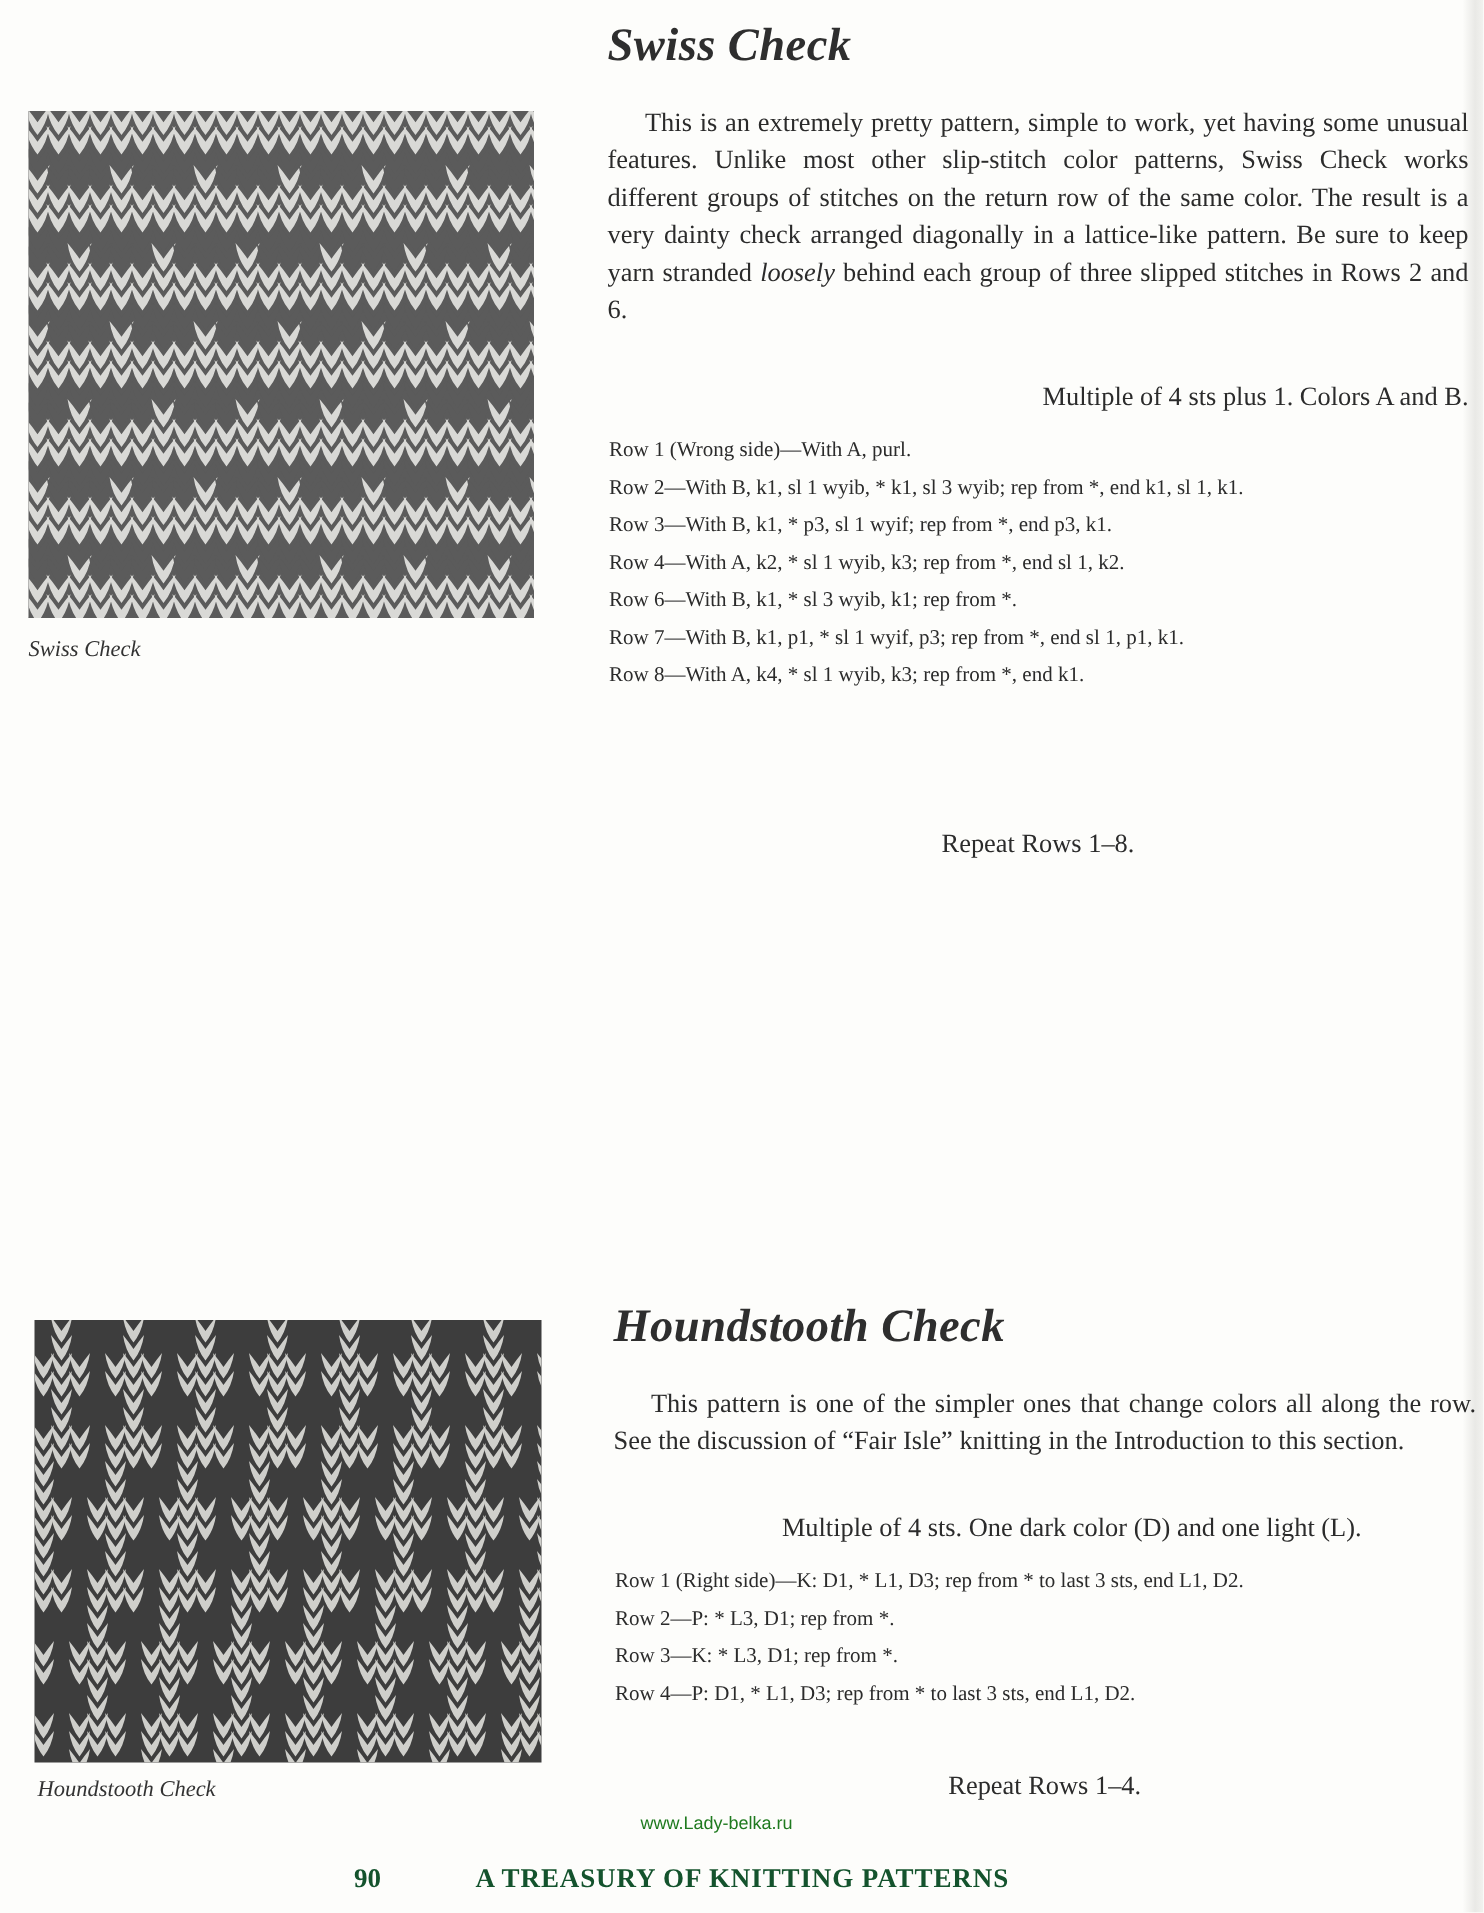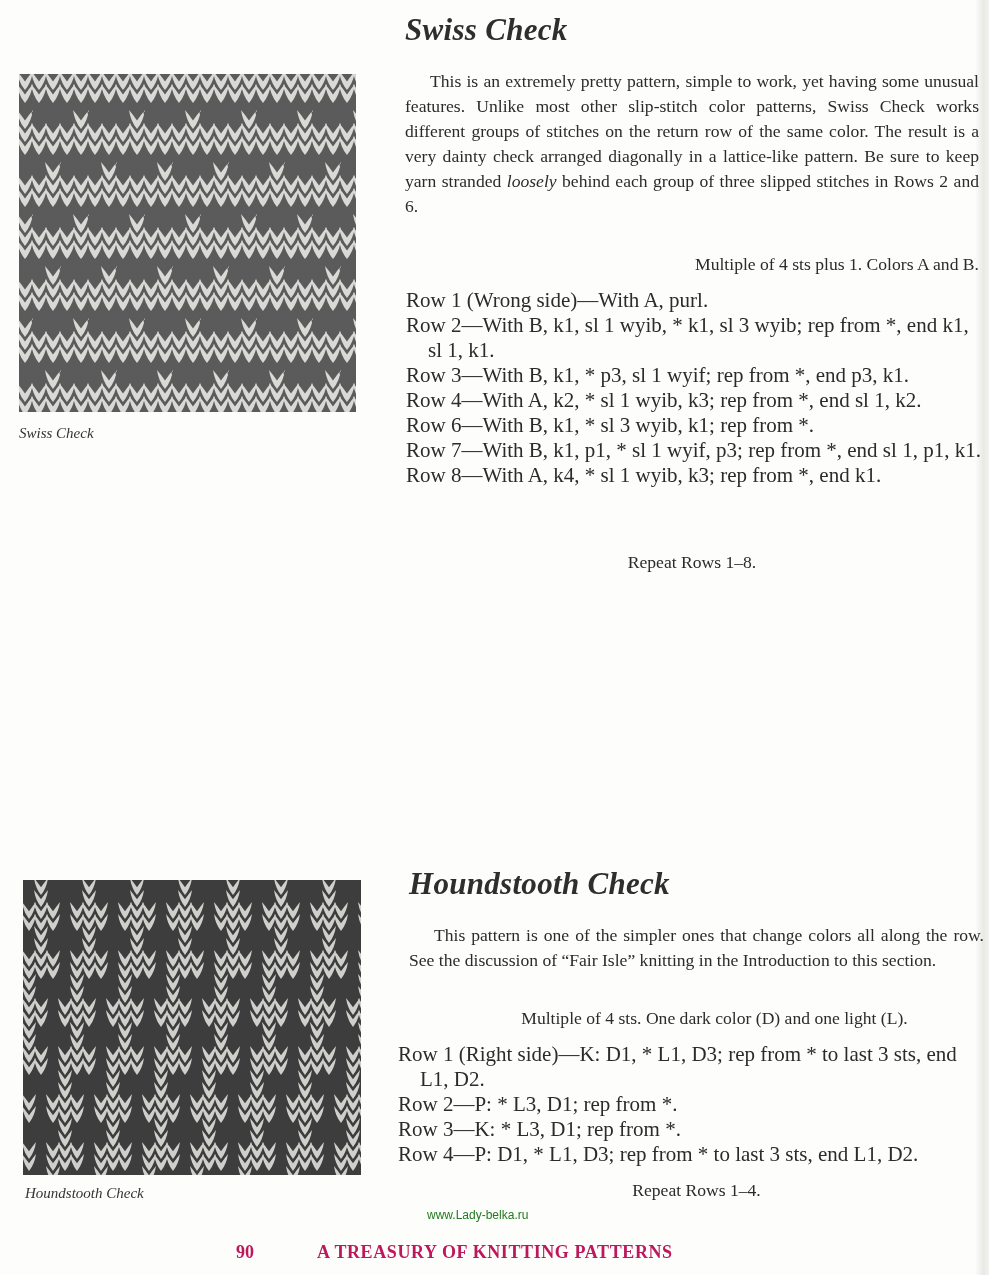--- a/index.html
+++ b/index.html
@@ -40,32 +40,32 @@
   #hound-para { left: 409px; top: 923px; width: 575px; }
 
   .center-line {
     position: absolute; font-size: 17.6px; text-align: center;
   }
   #swiss-multiple { left: 405px; width: 574px; top: 254px; text-align: right; }
   #swiss-repeat { left: 405px; width: 574px; top: 552px; }
   #hound-multiple { left: 427px; width: 575px; top: 1008px; }
   #hound-repeat { left: 409px; width: 575px; top: 1180px; }
 
-  .rows { position: absolute; font-size: 21px; line-height: 25px; }
+  .rows { position: absolute; font-size: 14px; line-height: 25px; }
   #swiss-rows { left: 406px; top: 288px; width: 580px; }
-  #hound-rows { left: 398px; top: 1042px; width: 580px; font-family: Liberation Serif, serif; }
+  #hound-rows { left: 410px; top: 1042px; width: 580px; font-family: Liberation Serif, serif; }
   .row-item { padding-left: 22px; text-indent: -22px; }
 
   .watermark {
     position: absolute; left: 409px; top: 1208px;
     font-family: "Liberation Sans", "DejaVu Sans", sans-serif;
     font-size: 12px; color: #1f7a1f; margin-left: 18px;
   }
   .folio {
-    position: absolute; top: 1242px; font-size: 18px; font-weight: bold; color: #be185d;
+    position: absolute; top: 1242px; font-size: 18px; font-weight: bold; color: #14532d;
   }
   #page-number { left: 236px; }
   #running-title { left: 317px; letter-spacing: 0.6px; text-align: center; }
 </style>
 </head>
 <body>
 
 <div class="edge-shadow"></div>
 
 <div class="photo" id="swiss-photo" title="knitted swatch, swiss check pattern">

